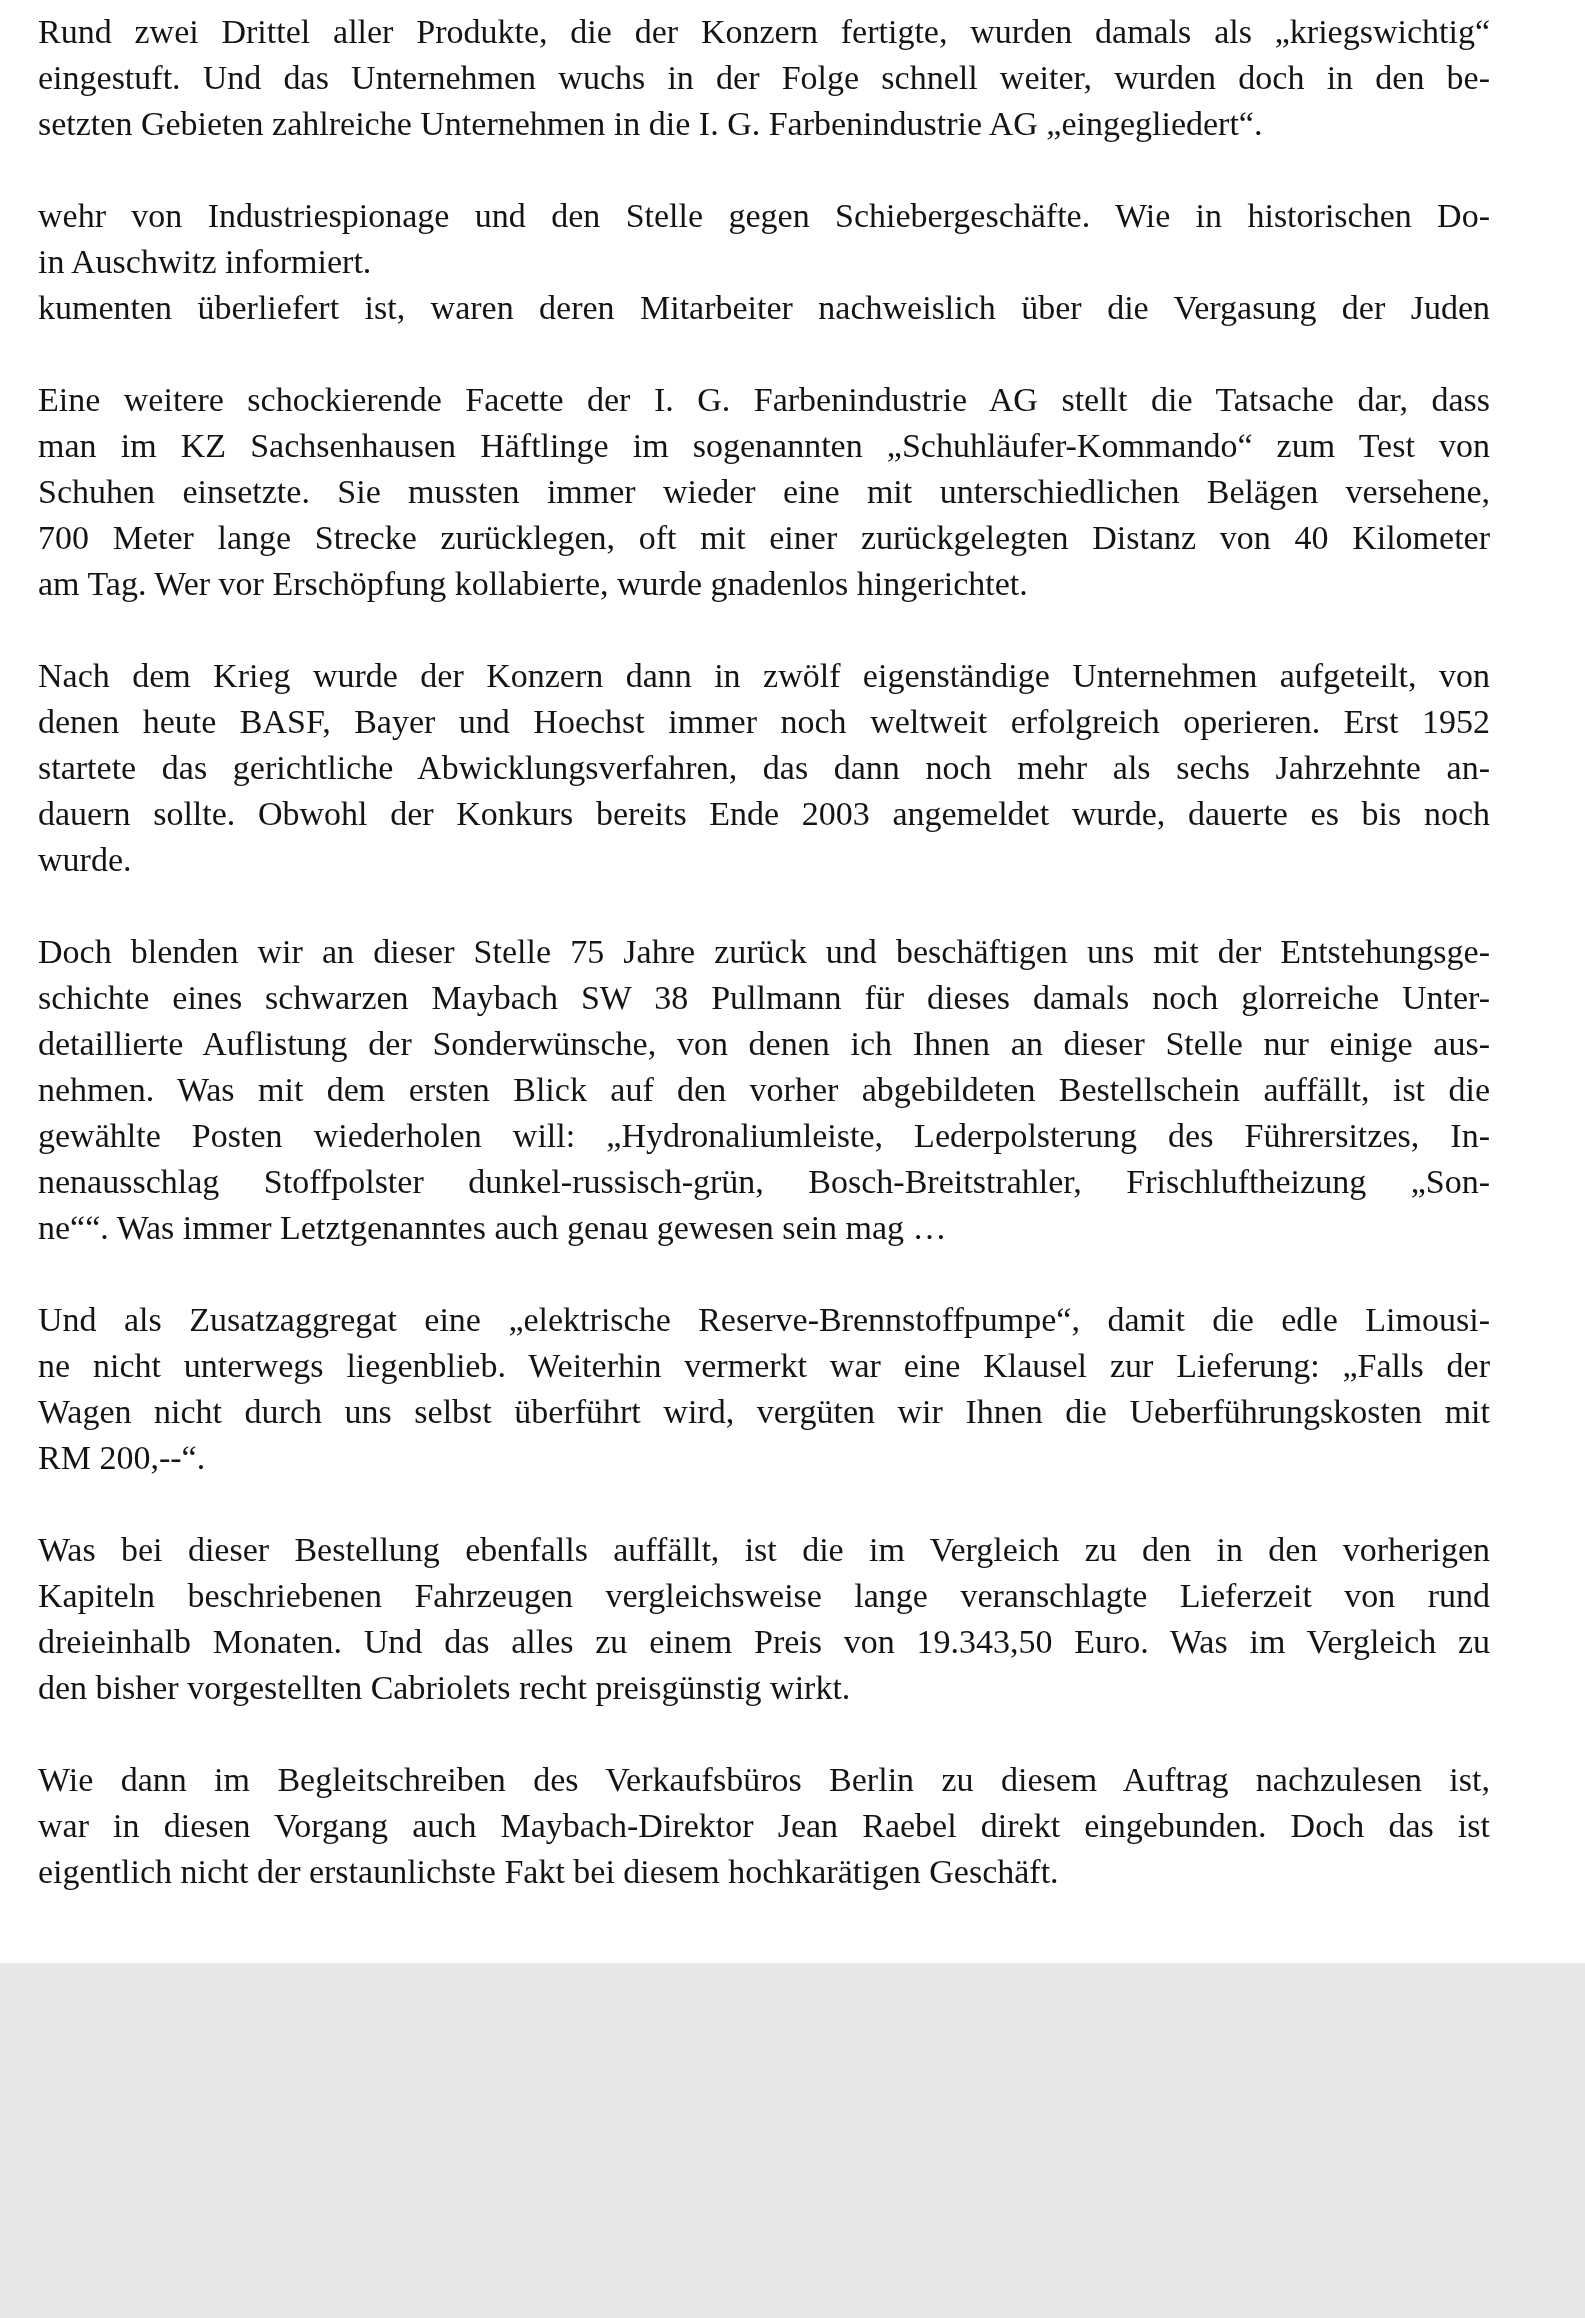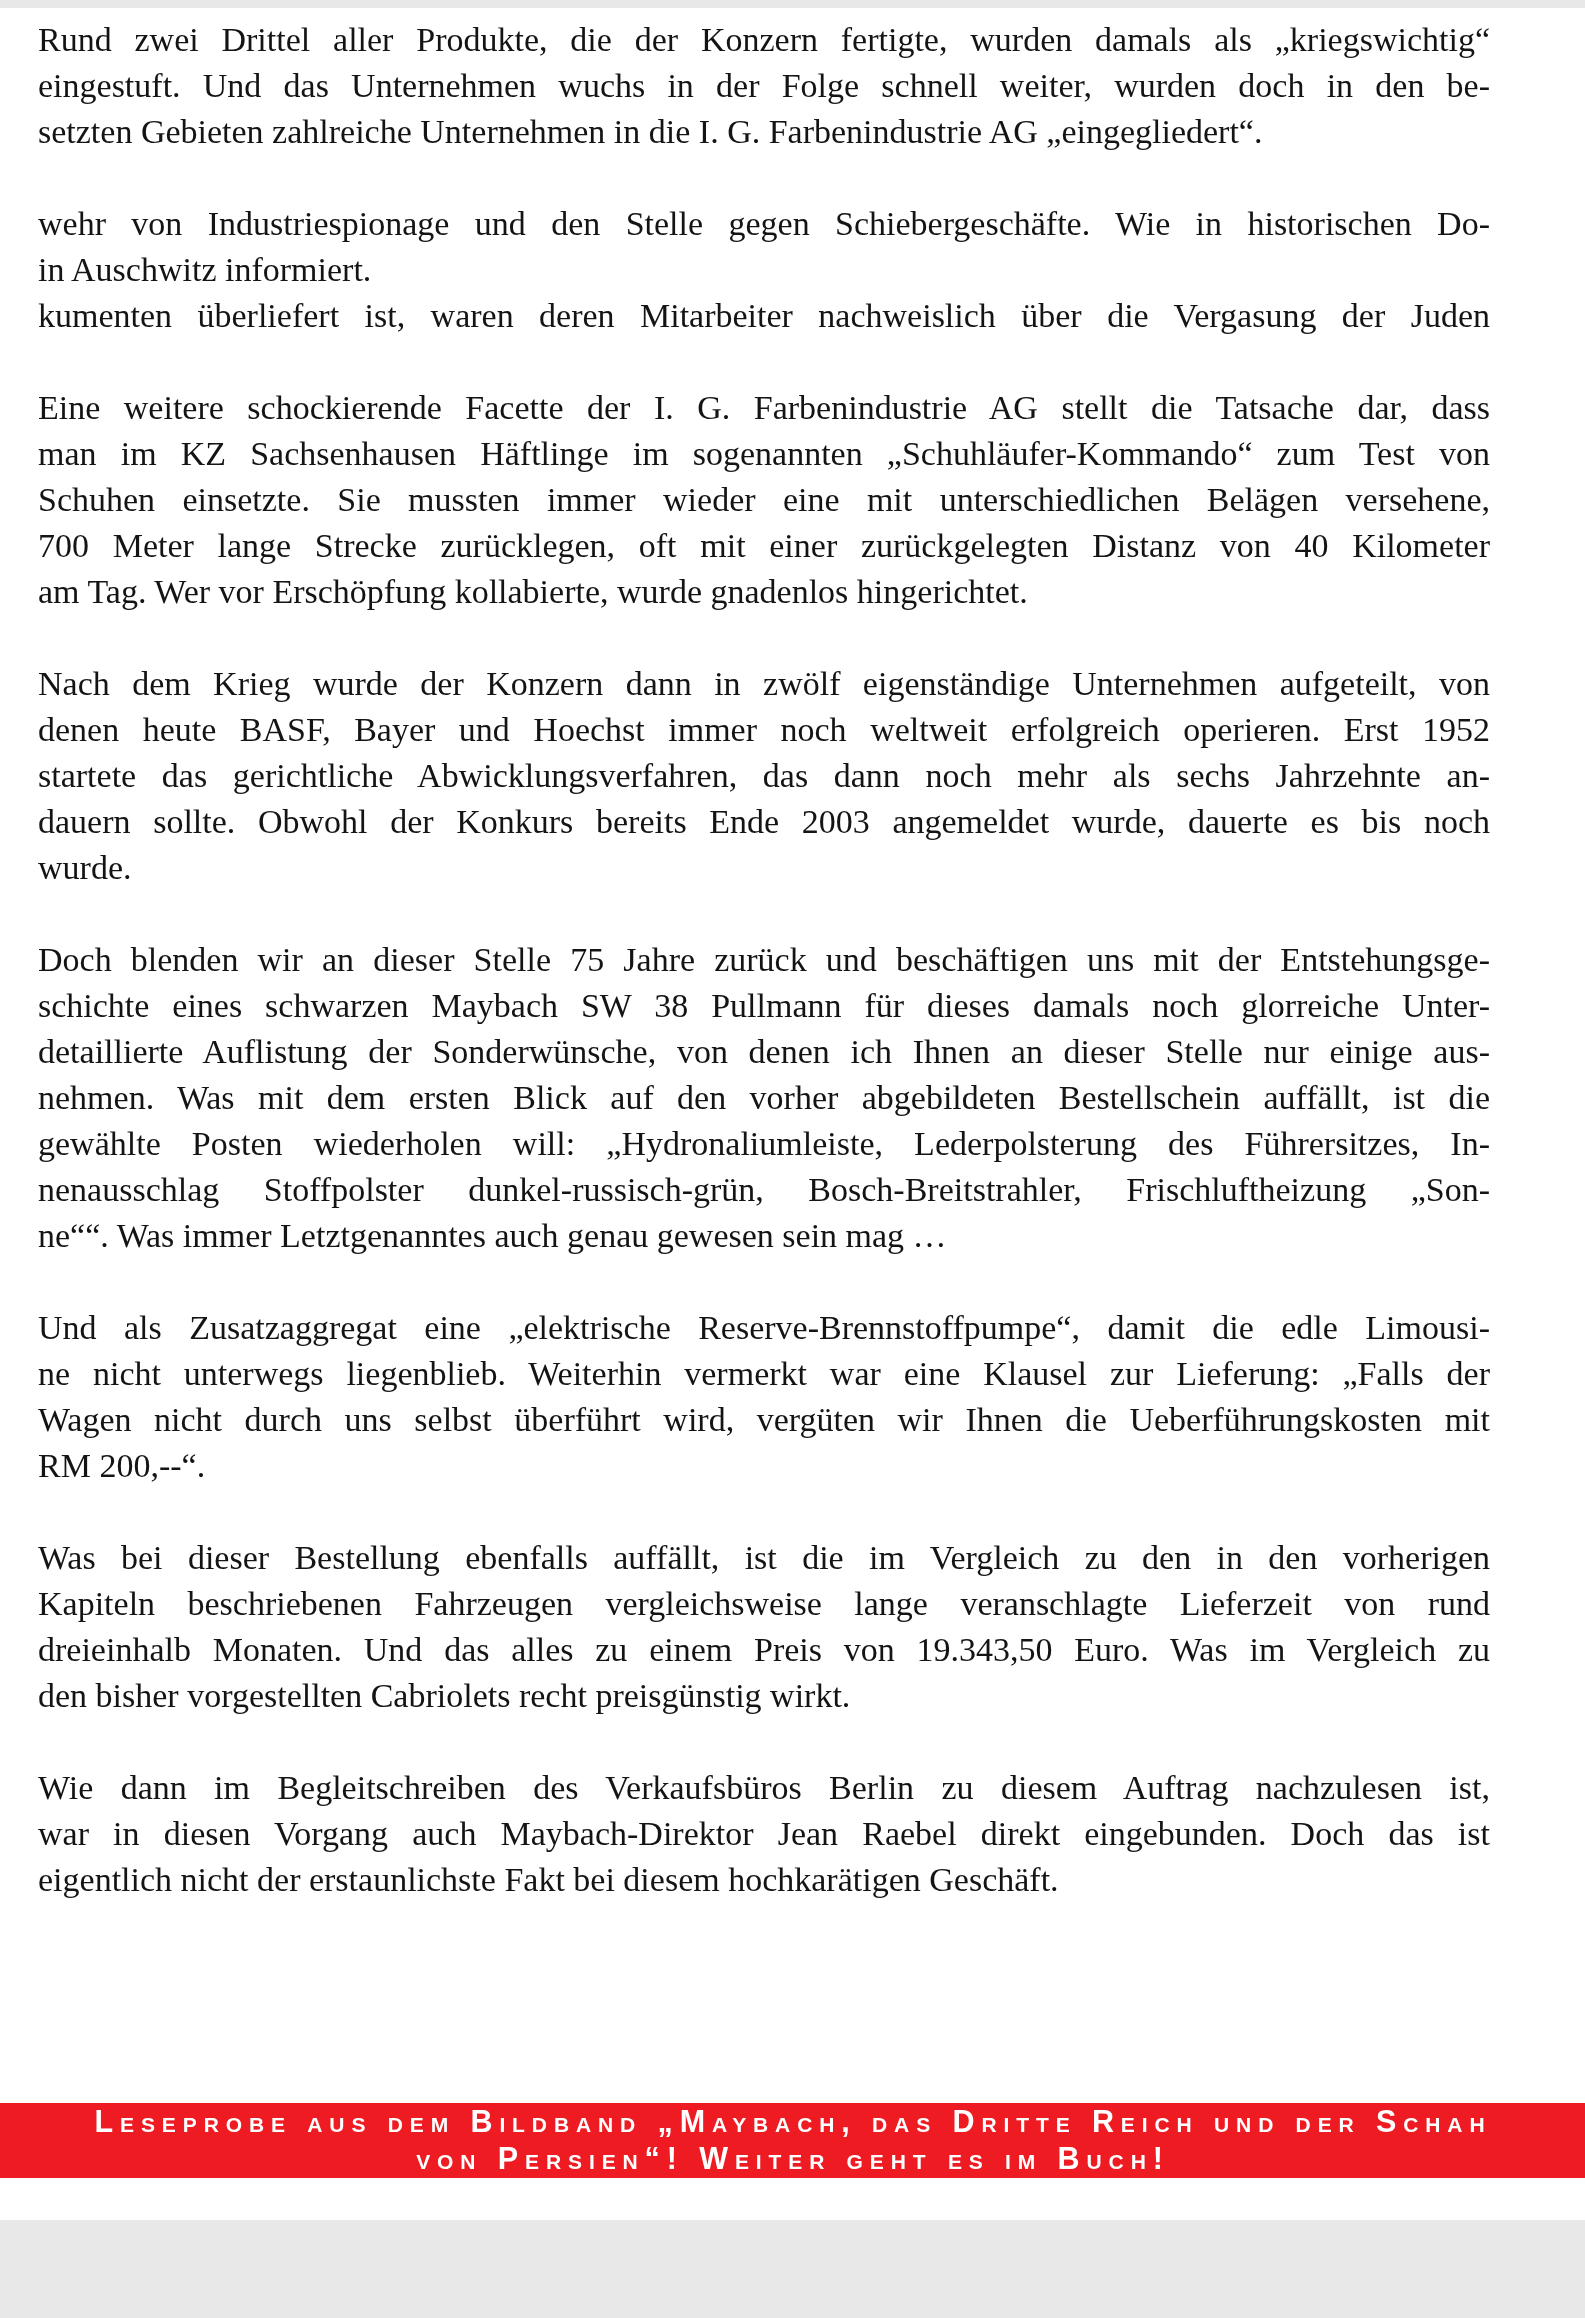--- a/index.html
+++ b/index.html
@@ -1,20 +1,20 @@
 <!DOCTYPE html>
 <html lang="de" style="font-size:12.2px"><head>
 <meta charset="utf-8">
 <style>
   html, body { margin: 0; padding: 0; background: #e8e8e8; }
   .page {
     position: relative;
     width: 1586px;
-    height: 2212px;
-    margin: 8px auto;
+    height: 1963px;
+    margin: 0 auto;
     background: #ffffff;
     overflow: hidden;
     font-family: "Liberation Serif", serif;
   }
   .body-text {
     position: absolute;
     left: 38px;
     top: 9.2px;
     width: 1452px;
     color: #141414;

